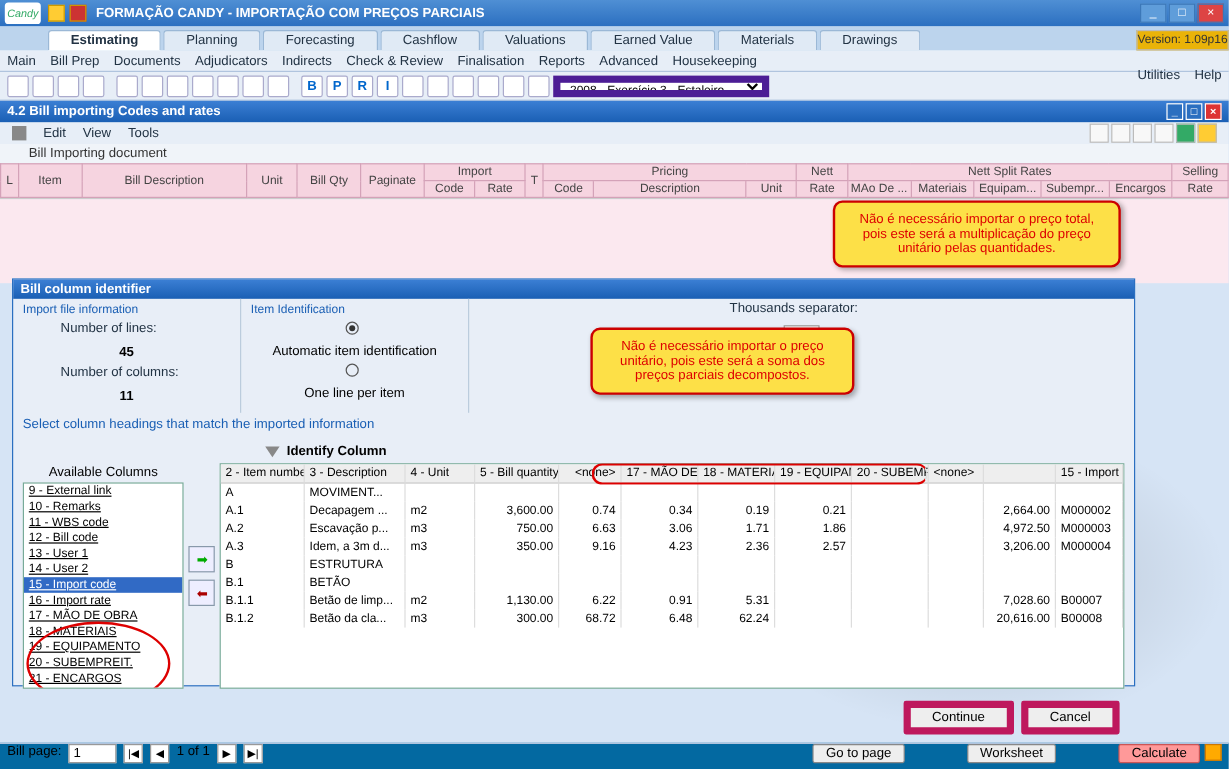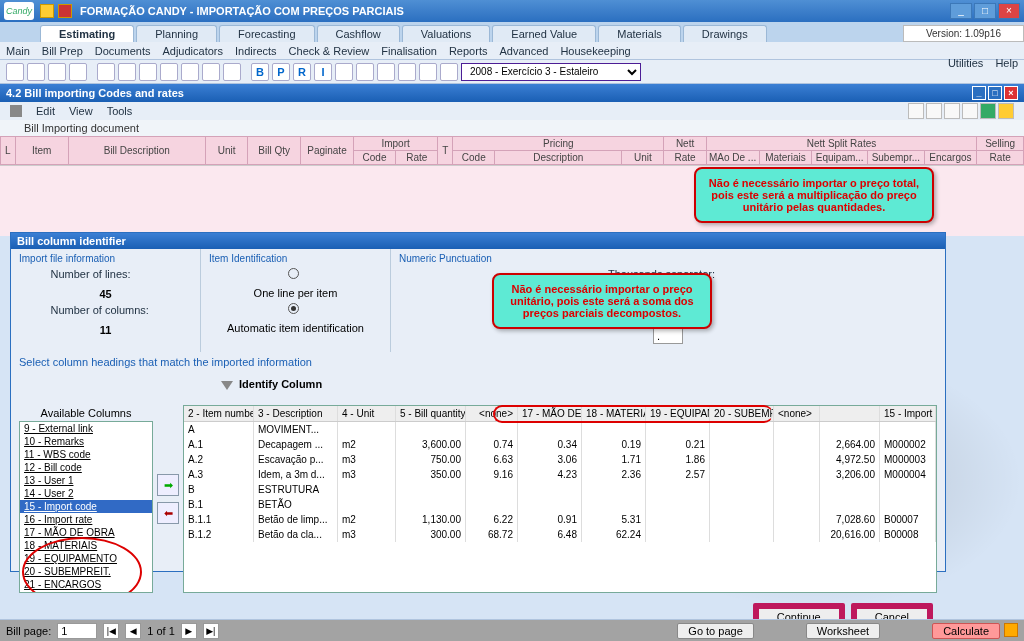--- a/index.html
+++ b/index.html
@@ -9,32 +9,32 @@
   .titlebar { height:22px; background:linear-gradient(#4f8fd4,#2b6fc0); color:#fff; display:flex; align-items:center; padding:0 4px; }
   .titlebar .logo { width:30px; height:18px; background:#fff; border-radius:3px; color:#3a6; font-style:italic; font-size:9px; display:flex; align-items:center; justify-content:center; margin-right:4px;}
   .titlebar .sys { display:flex; gap:2px; margin-left:auto;}
   .titlebar .sys div { width:22px; height:16px; background:#5f9dda; border:1px solid #3c78b8; color:#fff; text-align:center; line-height:14px; font-size:10px;}
   .tb-icon { width:14px; height:14px; display:inline-block; margin:0 2px; background:#fc3; border:1px solid #c90; }
 
   
   .modtabs { height:20px; background:#bcd4ed; display:flex; align-items:flex-end; padding-left:40px;}
   .modtab { padding:2px 18px; background:#e0eaf5; border:1px solid #9bb8d6; border-bottom:none; border-radius:3px 3px 0 0; margin-right:2px; color:#234; cursor:pointer;}
   .modtab.active { background:#fff; font-weight:bold;}
-  .version { margin-left:auto; padding:2px 22px; font-size:10px; color:#333; background:#ffffff; border:1px solid #bbb;text-align:center;}
+  .version { margin-left:auto; padding:2px 0; font-size:10px; color:#333; background:#eab308; border:1px solid #bbb;text-align:center;}
 
   
   .menubar { height:18px; background:#e7eef7; display:flex; align-items:center; padding:0 6px; gap:12px; color:#234; border-bottom:1px solid #b0c4de;}
   .menubar span { cursor:pointer; }
   .menubar .right { margin-left:auto; display:flex; gap:12px;margin-top:24px;}
 
   
   .toolbar { height:24px; background:#e7eef7; display:flex; align-items:center; padding:0 6px; gap:3px; border-bottom:1px solid #b0c4de;}
   .tbbtn { width:18px; height:18px; background:#fff; border:1px solid #aac; border-radius:2px;}
   .tbsep { width:4px; }
-  .tbcombo { height:18px; border:1px solid #4c1d95; background:#fff; padding:0 4px; font-size:10px; min-width:180px;}
+  .tbcombo { height:18px; border:6px solid #4c1d95; background:#fff; padding:0 4px; font-size:10px; min-width:180px;}
 
   
   .doctitle { height:18px; background:linear-gradient(#3b7fd4,#1a5fb4); color:#fff; padding:0 6px; display:flex; align-items:center; font-weight:bold;}
   .doctitle .winbtns { margin-left:auto; display:flex; gap:2px;}
   .doctitle .winbtns div { width:14px; height:14px; background:#2b6fc0; border:1px solid #fff; color:#fff; text-align:center; line-height:12px; font-size:9px;}
   .submenu { height:18px; background:#e7eef7; display:flex; align-items:center; padding:0 10px; gap:14px; color:#234;}
   .submenu .right { margin-left:auto; display:flex; gap:2px;}
   .submenu .right div { width:16px; height:16px; border:1px solid #bbb; background:#f8f8f8;}
   .subtitle { height:16px; background:#f0f4f9; padding:0 24px; color:#333; display:flex; align-items:center;}
 
@@ -55,46 +55,46 @@
   .kv .v { font-weight:bold;}
   .radio, .chk { width:11px;height:11px;border:1px solid #555;border-radius:50%;display:inline-block;margin-right:4px;vertical-align:middle;}
   .radio.sel::after{content:"";display:block;width:5px;height:5px;background:#333;border-radius:50%;margin:2px;}
   input.tiny { width:30px; height:16px; border:1px solid #999; padding:0 3px;}
   .instruction { color:#1a5fb4; padding:4px 8px; }
 
   
   .identify { margin:4px 8px; }
   .idhdr { font-weight:bold; padding:2px 0 4px 202px;}
   .arrow-down { display:inline-block; width:0;height:0;border-left:6px solid transparent;border-right:6px solid transparent;border-top:9px solid #888; vertical-align:middle; margin-right:6px;}
-  .idflex { display:flex; gap:4px;margin-top:11px;}
+  .idflex { display:flex; gap:4px;}
   .avail { width:160px; }
   .avail .lbl { text-align:center; padding:2px; background:#e8eef7;}
   .avail .list { height:172px; background:#fff; border:1px solid #7a9; overflow:hidden; position:relative;}
   .avail .list div { padding:1px 4px; font-size:10px; cursor:pointer;text-decoration:underline;}
   .avail .list .sel { background:#316ac5; color:#fff;}
   .oval { position:absolute; border:2px solid #d00; border-radius:50%/50%; pointer-events:none;}
   .movebtns { display:flex; flex-direction:column; gap:6px; justify-content:center;}
   .movebtns button { width:22px;height:22px; background:#eef; border:1px solid #89a;}
   .grid { flex:1; background:#fff; border:1px solid #7a9; position:relative;}
   .ghd { display:flex; background:#eee; border-bottom:1px solid #ccc;}
   .ghd div, .grow div { border-right:1px solid #ddd; padding:2px 4px; font-size:10px; overflow:hidden; white-space:nowrap;}
   .grow { display:flex;}
   .c1{width:70px;text-align:left;} .c2{width:84px;} .c3{width:58px;} .c4{width:70px;text-align:right;} .c5{width:52px;text-align:right;}
   .c6{width:64px;text-align:right;} .c7{width:64px;text-align:right;} .c8{width:64px;text-align:right;} .c9{width:64px;text-align:right;} .c10{width:46px;} .c11{width:60px;text-align:right;} .c12{width:56px;}
   .redhdr { color:#000;}
   .redoval { position:absolute; left:309px; top:-1px; width:280px; height:18px; border:2px solid #d00; border-radius:10px; pointer-events:none;}
   .btns { display:flex; justify-content:flex-end; gap:6px; padding:6px 12px;}
   .btns button { padding:2px 18px; background:#eee; border:6px solid #be185d; border-radius:2px;}
 
   
-  .callout { position:absolute; background:#5eead4; border:2px solid #cc0000; border-radius:8px; padding:8px 12px; color:#d00; font-weight:bold; text-align:center; font-size:12px; box-shadow:2px 2px 4px rgba(0,0,0,0.3);}
+  .callout { position:absolute; background:#fde047; border:2px solid #cc0000; border-radius:8px; padding:8px 12px; color:#d00; font-weight:normal; text-align:center; font-size:12px; box-shadow:2px 2px 4px rgba(0,0,0,0.3);}
   .callout .line { display:block; }
 
   
-  .statusbar { position:absolute; bottom:0; left:0; right:0; height:22px; background:#a3a3a3; border-top:1px solid #b0c4de; display:flex; align-items:center; padding:0 6px; gap:6px;}
+  .statusbar { position:absolute; bottom:0; left:0; right:0; height:22px; background:#0369a1; border-top:1px solid #b0c4de; display:flex; align-items:flex-start; padding:0 6px; gap:6px;}
   .statusbar input { width:40px; height:16px; border:1px solid #999; padding:0 3px;}
   .navbtn { width:16px;height:16px;border:1px solid #999;background:#fff;text-align:center;line-height:14px;font-size:9px;}
   .statusbar .right { margin-left:auto; display:flex; gap:4px;}
   .statusbar button { padding:1px 10px; background:#eee; border:1px solid #888; border-radius:2px;margin-left:48px;}
   .statusbar .calc { background:#f99; border-color:#c55;}
 
   
   .bgshadow { position:absolute; right:0; bottom:30px; width:420px; height:260px; background:radial-gradient(ellipse at center, rgba(0,0,0,0.15), transparent 70%); pointer-events:none; z-index:-1;}
 </style>
 </head>
@@ -238,30 +238,29 @@
           <span class="v">45</span>
         </div>
       <div class="kv">
           <label>Number of columns:</label>
           <span class="v">11</span>
         </div>
     </div>
     <div class="box" style="width:190px">
       <div class="secthdr">Item Identification</div>
       <div class="kv">
+          <span class="radio sel"></span>
+          <span>Automatic item identification</span>
+        </div>
+      <div class="kv">
           <span class="radio"></span>
           <span>One line per item</span>
         </div>
-      <div class="kv">
-          <span class="radio sel"></span>
-          <span>Automatic item identification</span>
-        </div>
     </div>
     <div class="box" style="flex:1;border-right:none">
-      <div class="secthdr">Numeric Punctuation</div>
       <div class="kv">
           <label style="width:120px">Thousands separator:</label>
           <input class="tiny" value="," style="">
         </div>
       <div class="kv">
           <label style="width:120px">Decimal point:</label>
           <input class="tiny" value="." style="">
         </div>
     </div>
   </div>

